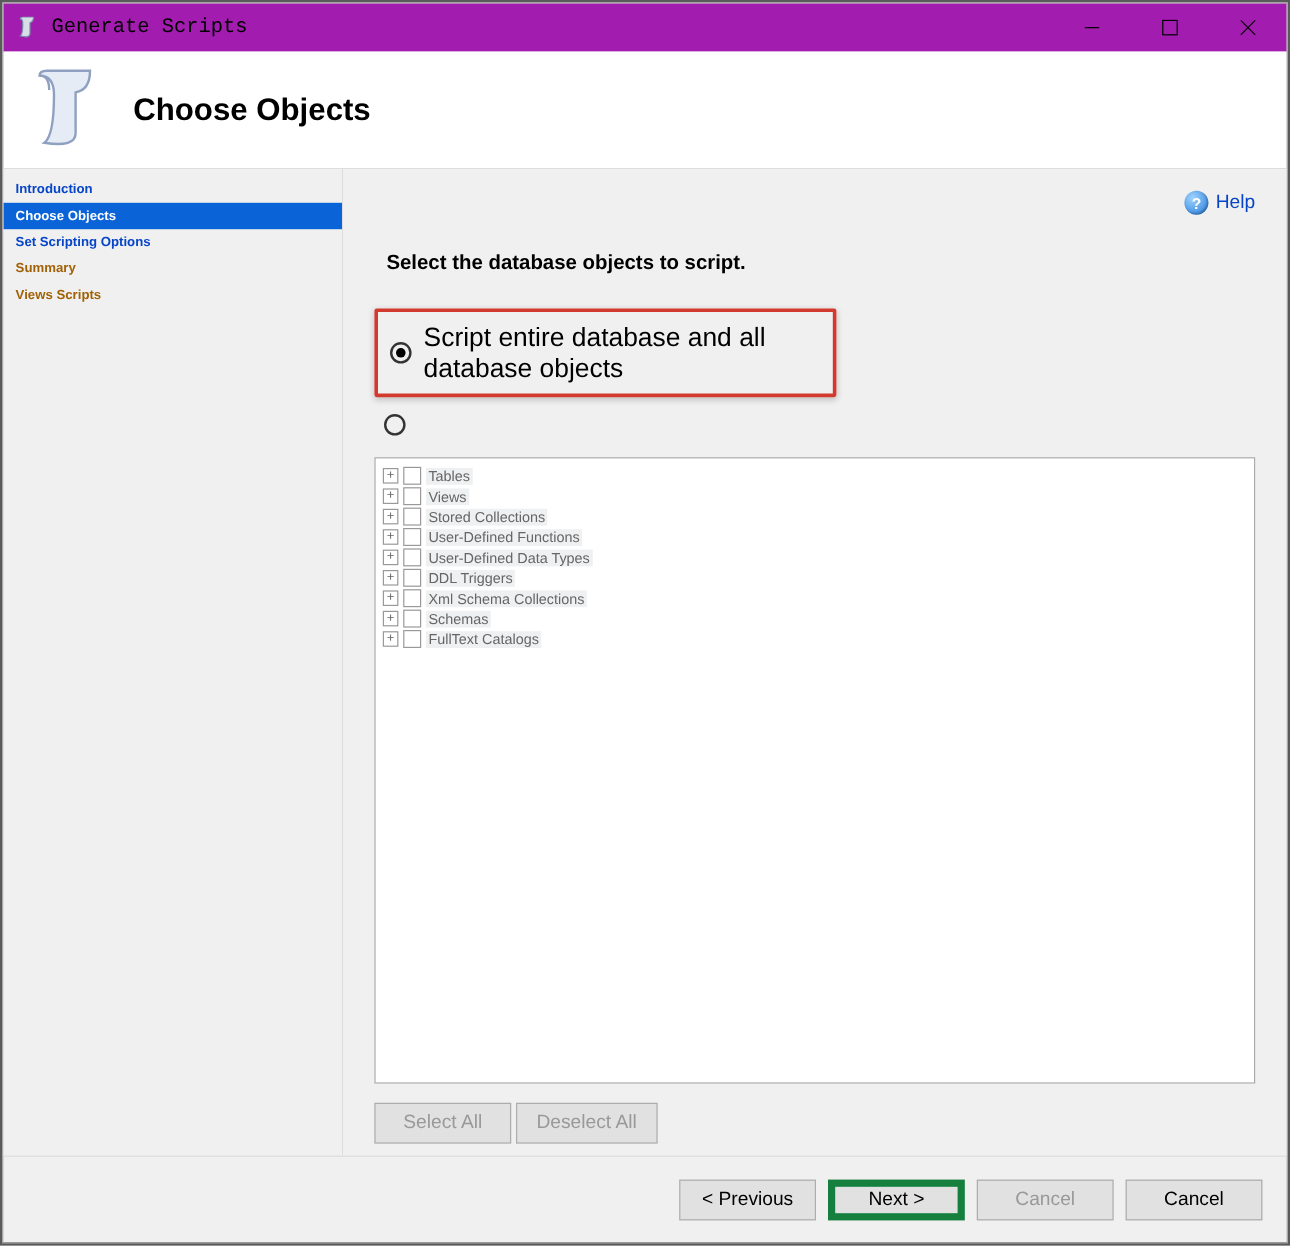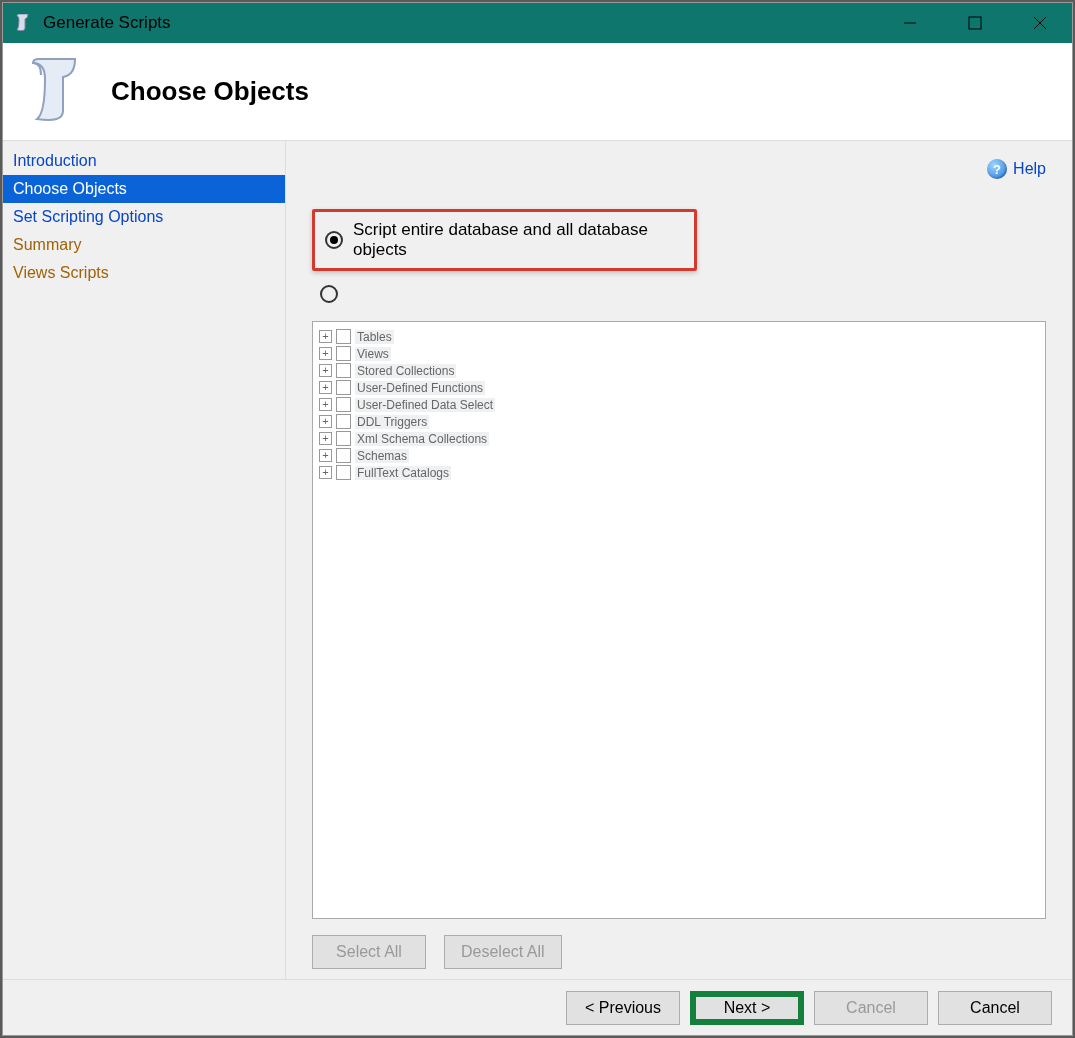--- a/index.html
+++ b/index.html
@@ -16,24 +16,25 @@
   .window {
     position: absolute;
     top: 2px; left: 2px; right: 2px; bottom: 2px;
     background: #fff;
     border: 1px solid #999;
     display: flex;
     flex-direction: column;
   }
   .titlebar {
     height: 40px;
-    background: #0f766e;
+    background: #a21caf;
     display: flex;
     align-items: center;
     padding: 0 0 0 10px;
+    font-family: Liberation Mono, monospace;
   }
   .titlebar-icon {
     width: 20px; height: 20px;
     margin-right: 10px;
     display: flex; align-items: center; justify-content: center;
   }
   .titlebar-title {
     font-size: 17px;
     color: #000;
     flex: 1;
@@ -75,23 +76,24 @@
     min-height: 0;
   }
   .sidebar {
     width: 283px;
     background: #f0f0f0;
     border-right: 1px solid #ddd;
     padding-top: 6px;
   }
   .sidebar-item {
     padding: 5px 10px;
-    font-size: 16px;
+    font-size: 11px;
     color: #0645c8;
     cursor: pointer;
+    font-weight: bold;
   }
   .sidebar-item.active {
     background: #0a64d8;
     color: #fff;
   }
   .sidebar-item.plain {
     color: #a16207;
   }
   .main {
     flex: 1;
@@ -126,21 +128,21 @@
     font-size: 17px;
     font-weight: bold;
     margin-bottom: 28px;
     margin-left: 10px;
   }
   .radio-row {
     display: flex;
     align-items: center;
     gap: 10px;
     padding: 6px 8px;
-    font-size: 17px;
+    font-size: 22px;
     margin-bottom: 4px;
   }
   .radio-row.highlighted {
     border: 3px solid #d33a2f;
     box-shadow: 0 2px 5px rgba(0,0,0,0.2);
     border-radius: 2px;
     width: 385px;
     padding: 8px 10px;
     margin-bottom: 8px;
   }
@@ -188,21 +190,21 @@
     margin: 0 2px;
     flex-shrink: 0;
   }
   .tree-label {
     font-size: 12px;
     background: #eef0f2;
     padding: 0 2px;
   }
   .selection-buttons {
     display: flex;
-    gap: 18px;
+    gap: 4px;
     margin-top: 16px;
   }
   .btn {
     height: 34px;
     min-width: 114px;
     padding: 0 16px;
     background: #e1e1e1;
     border: 1px solid #adadad;
     font-size: 16px;
     display: flex;
@@ -211,21 +213,21 @@
     cursor: pointer;
   }
   .btn.disabled {
     color: #999;
     cursor: default;
   }
   .btn.primary {
     border: 6px solid #15803d;
   }
   .footer {
-    height: 56px;
+    height: 72px;
     background: #f0f0f0;
     border-top: 1px solid #ddd;
     display: flex;
     justify-content: flex-end;
     align-items: center;
     gap: 10px;
     padding: 0 20px;
   }
 </style>
 </head>
@@ -280,20 +282,21 @@
       <div class="sidebar-item plain">Views Scripts</div>
     </div>
 
     <div class="main">
 
       <div class="help-row">
         <div class="help-icon">?</div>
         <span class="help-link">Help</span>
       </div>
 
+      <div class="instruction">Select the database objects to script.</div>
 
       <div class="radio-row highlighted">
         <span class="radio checked"></span>
         <span>Script entire database and all database objects</span>
       </div>
 
       <div class="radio-row">
         <span class="radio"></span>
       </div>
 
@@ -314,21 +317,21 @@
           <span class="tree-label">Stored Collections</span>
         </div>
         <div class="tree-item">
           <span class="expander">+</span>
           <span class="tree-check"></span>
           <span class="tree-label">User-Defined Functions</span>
         </div>
         <div class="tree-item">
           <span class="expander">+</span>
           <span class="tree-check"></span>
-          <span class="tree-label">User-Defined Data Select</span>
+          <span class="tree-label">User-Defined Data Types</span>
         </div>
         <div class="tree-item">
           <span class="expander">+</span>
           <span class="tree-check"></span>
           <span class="tree-label">DDL Triggers</span>
         </div>
         <div class="tree-item">
           <span class="expander">+</span>
           <span class="tree-check"></span>
           <span class="tree-label">Xml Schema Collections</span>

